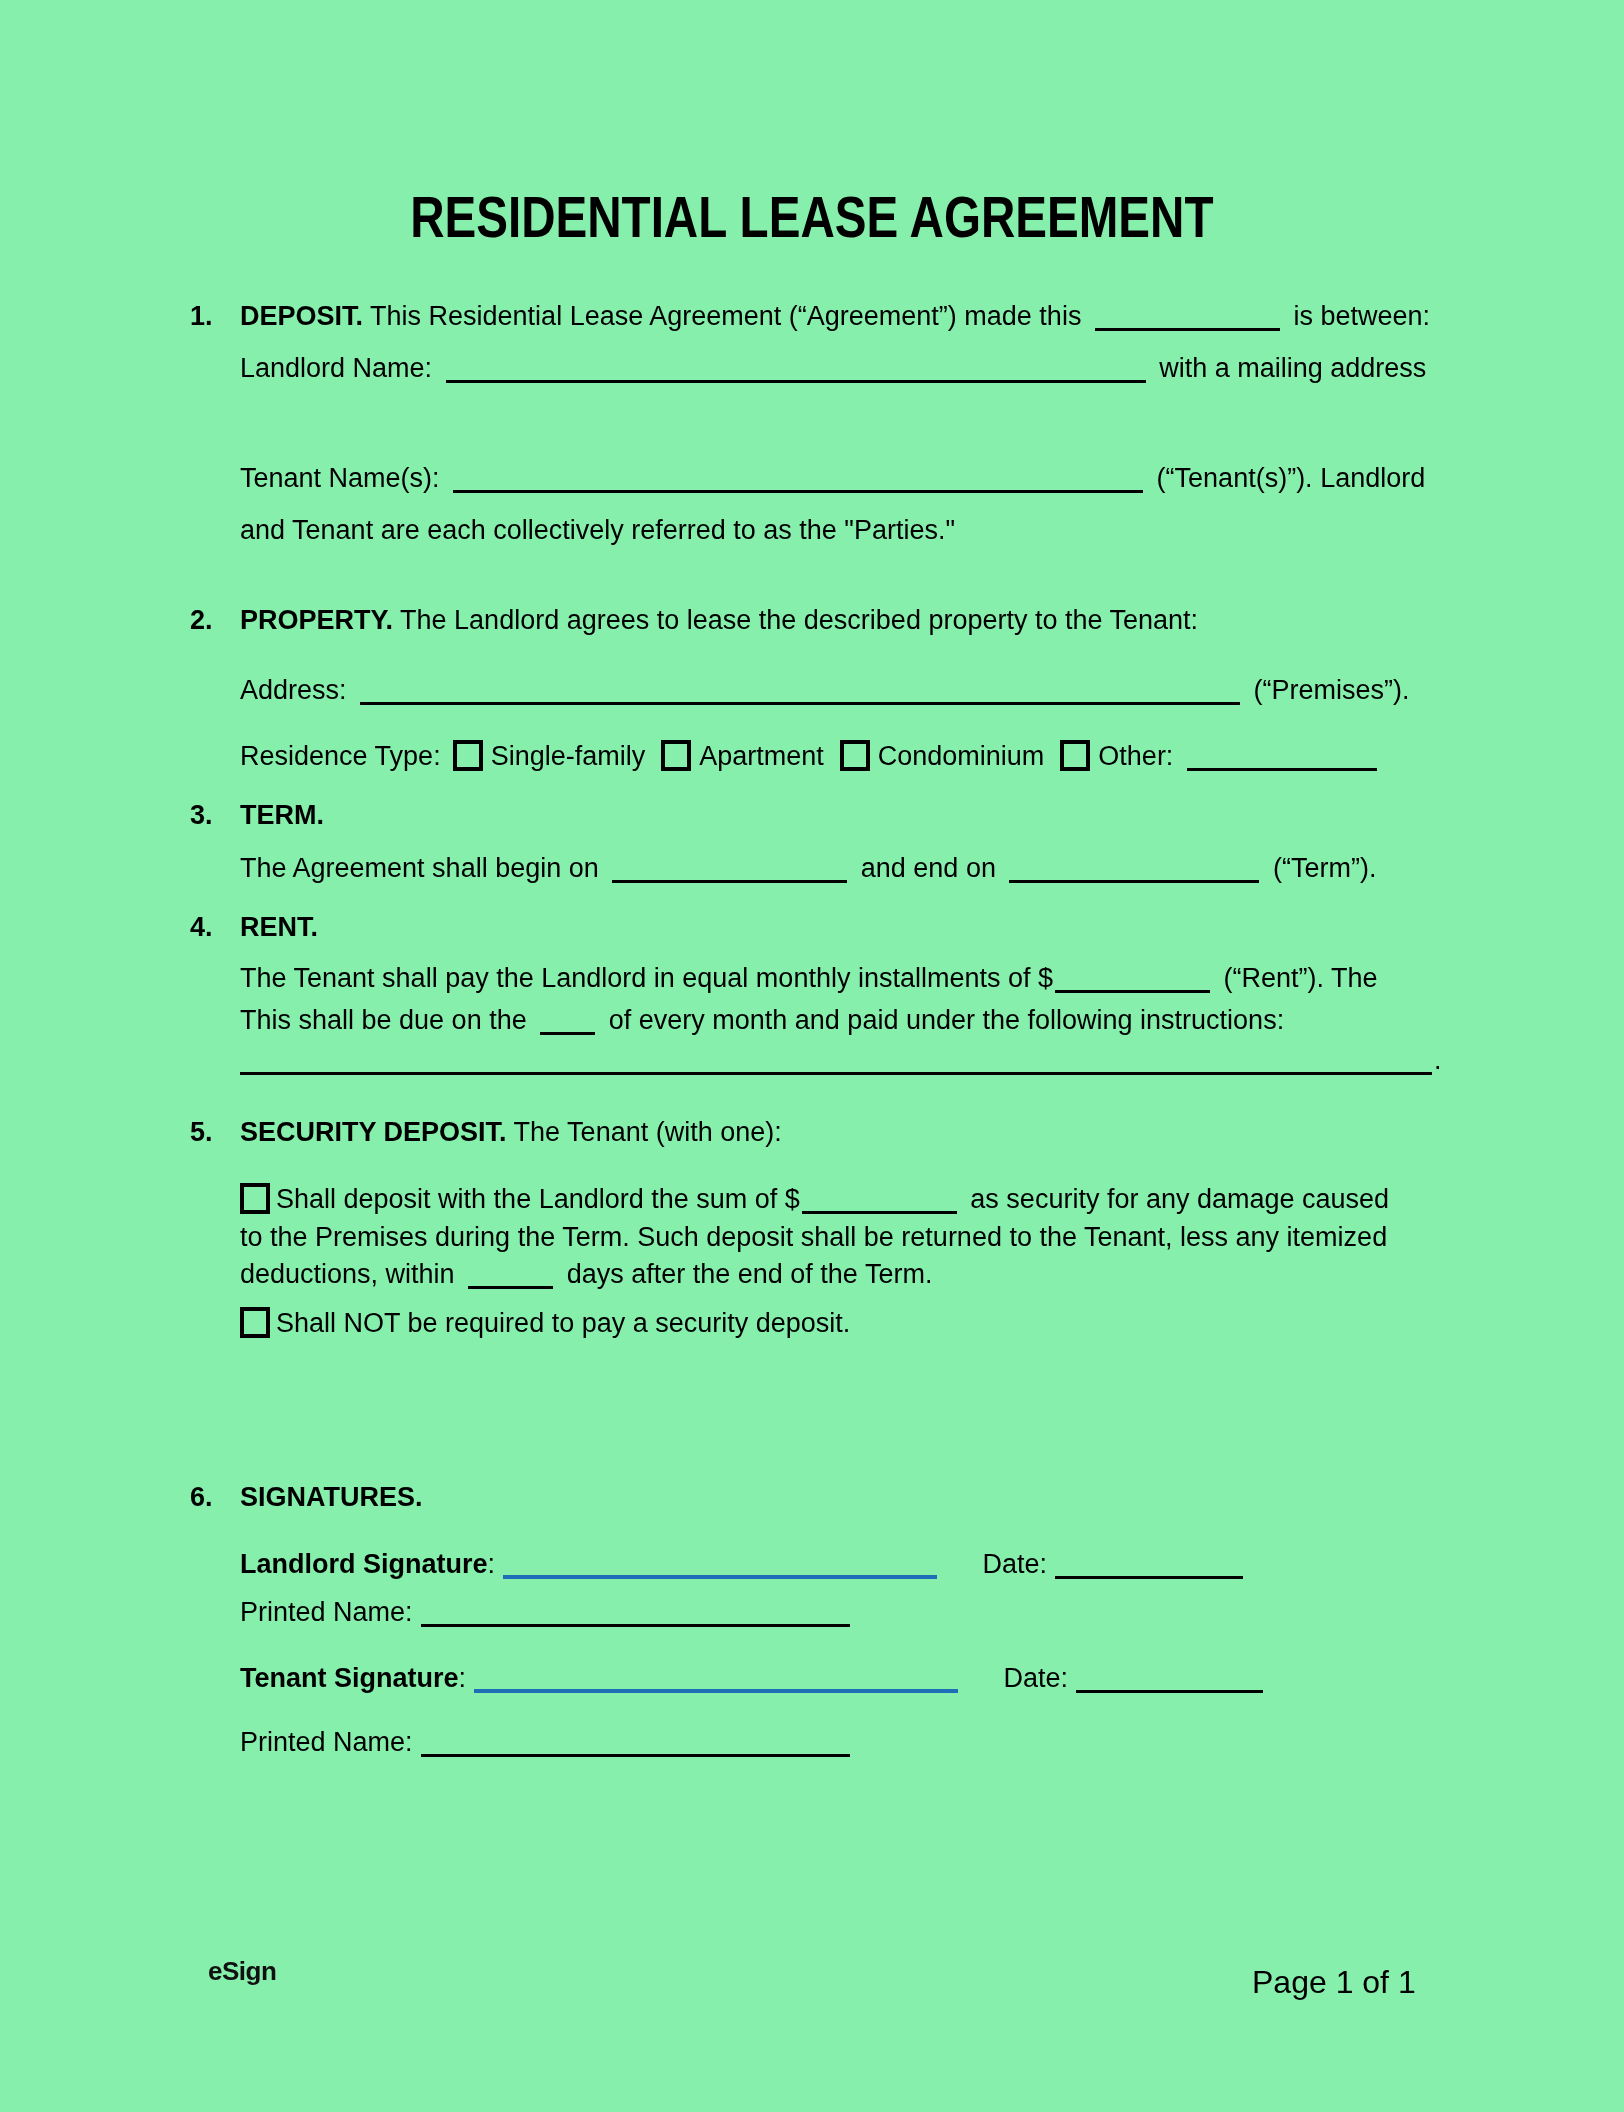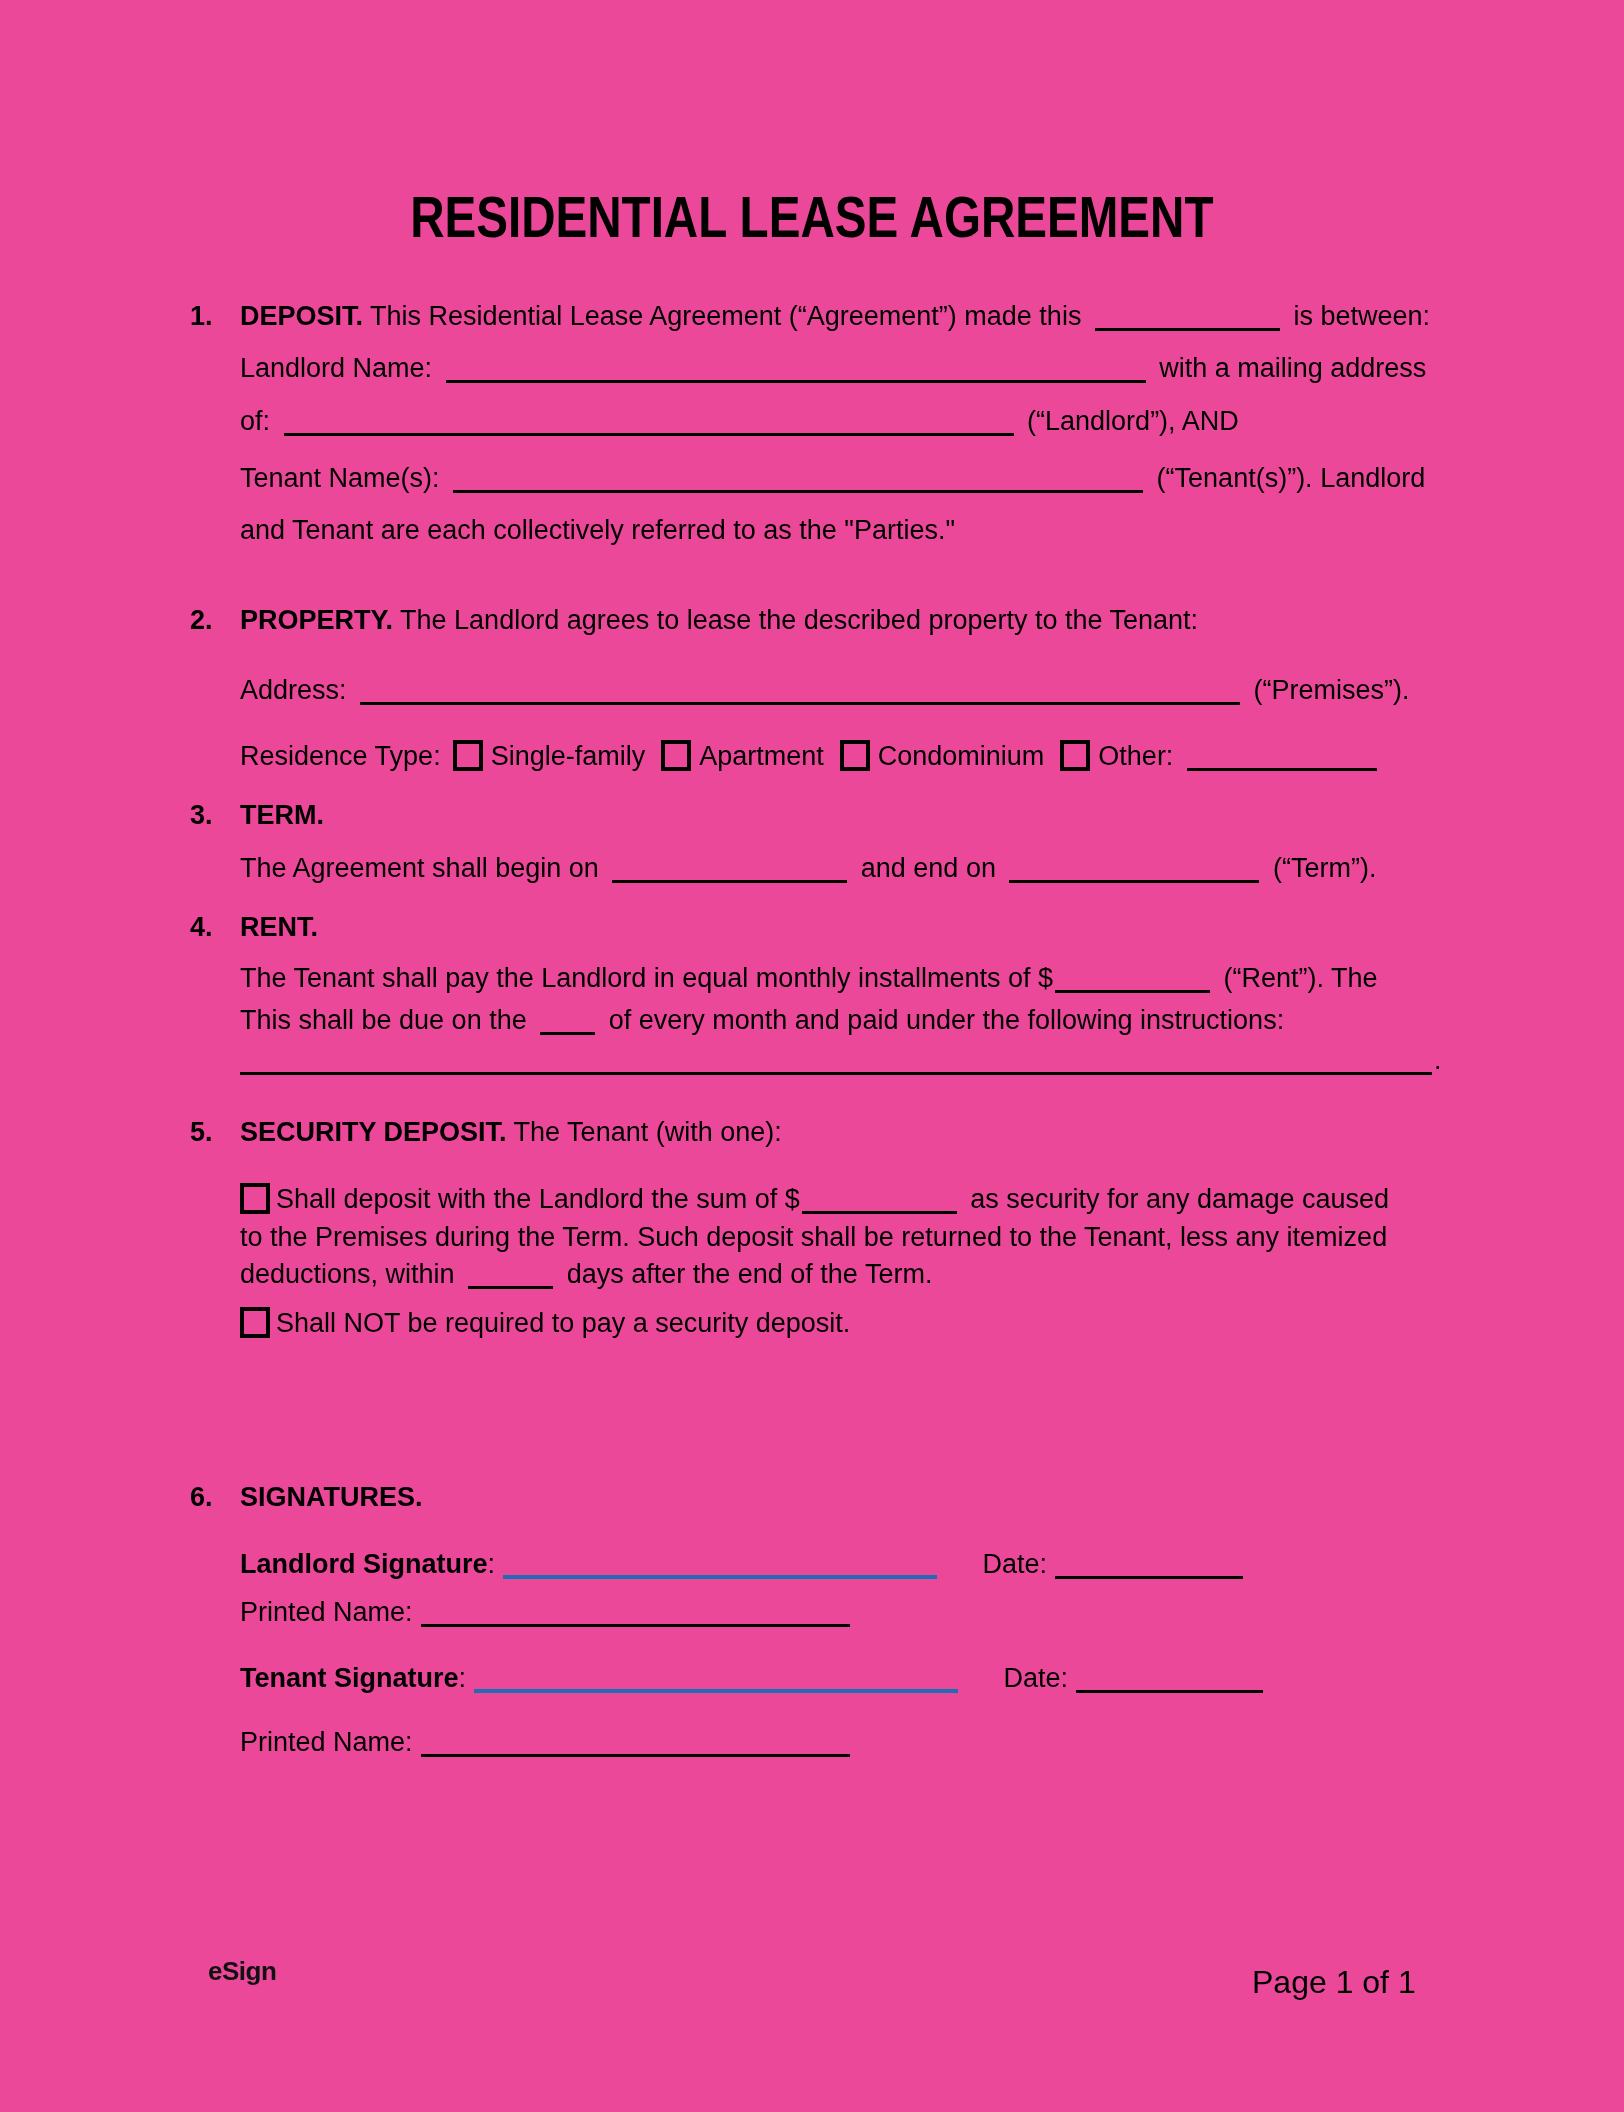--- a/index.html
+++ b/index.html
@@ -1,20 +1,20 @@
 <!DOCTYPE html>
 <html><head>
 <meta charset="utf-8">
 <style>
   html,body{margin:0;padding:0;background:#ffffff;}
   .page{
     position:relative;
     width:1624px;
     height:2112px;
-    background:#ec4899;
+    background:#86efac;
     font-family:"Liberation Sans", sans-serif;
     font-size:27px;
     color:#000000;
     overflow:hidden;
   }
   .line{
     position:absolute;
     left:240px;
     line-height:34px;
     white-space:nowrap;
@@ -93,25 +93,20 @@
   <div class="line numbered" style="top:299px">
     <span class="num">1.</span><span class="b">DEPOSIT.</span>
     <span>This Residential Lease Agreement (“Agreement”) made this</span>
     <span class="blank" style="width:185px"></span>
     <span>is between:</span>
   </div>
   <div class="line" style="top:351px">
     <span>Landlord Name:</span>
     <span class="blank" style="width:700px"></span>
     <span>with a mailing address</span>
-  </div>
-  <div class="line" style="top:404px">
-    <span>of:</span>
-    <span class="blank" style="width:730px"></span>
-    <span>(“Landlord”), AND</span>
   </div>
   <div class="line" style="top:461px">
     <span>Tenant Name(s):</span>
     <span class="blank" style="width:690px"></span>
     <span>(“Tenant(s)”). Landlord</span>
   </div>
   <div class="line" style="top:513px">
     <span>and Tenant are each collectively referred to as the "Parties."</span>
   </div>
 

